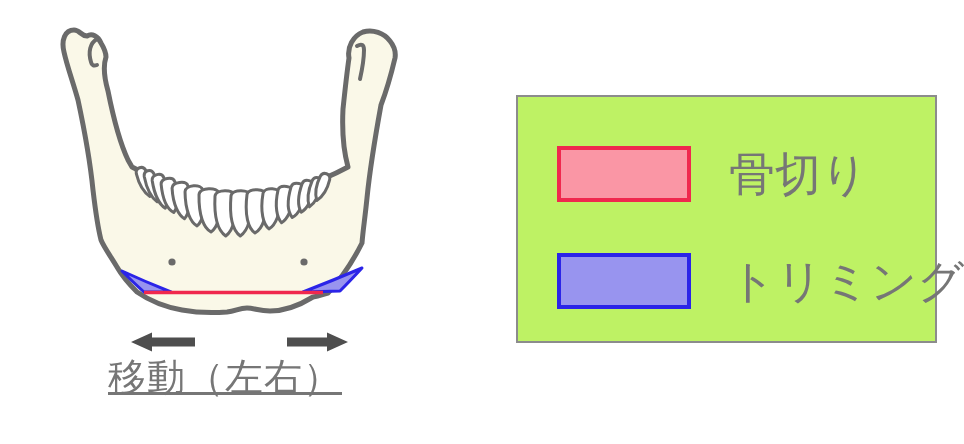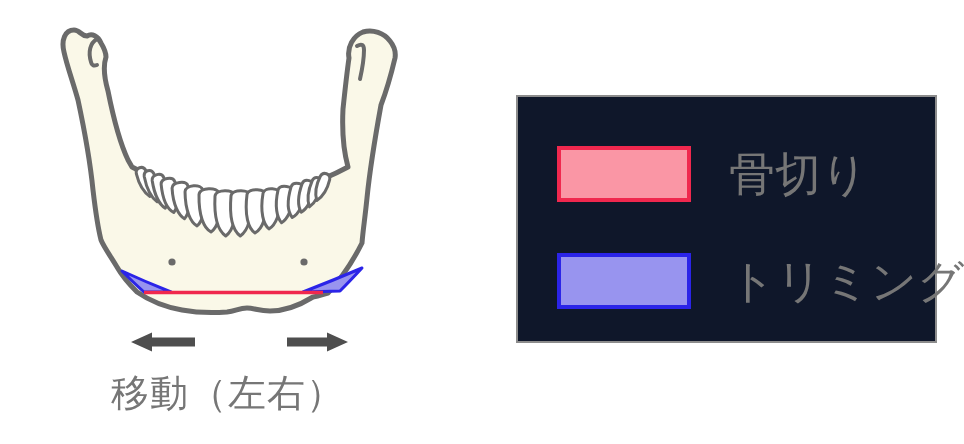--- a/index.html
+++ b/index.html
@@ -6,34 +6,34 @@
   .stage{
     position:relative;
     width:964px;height:444px;
     background:#ffffff;
     overflow:hidden;
     font-family:"Liberation Sans","DejaVu Sans",sans-serif;
   }
   .jaw-svg{position:absolute;left:0;top:0;}
   .move-label{
     position:absolute;
-    left:108px;top:368px;width:240px;
-    text-align:center;
+    left:108px;top:352px;width:240px;
     font-size:38px;
     color:#767676;
     letter-spacing:1px;
     white-space:nowrap;
+    text-decoration:underline;
   }
   .legend{
     position:absolute;
     left:516px;top:95px;
     width:421px;height:248px;
     border:2px solid #8c8c8c;
     box-sizing:border-box;
-    background:#0f172a;
+    background:#bef264;
   }
   .legend-row{
     position:absolute;
     left:39px;
     display:flex;align-items:center;gap:38px;
   }
   .legend-row.row-1{top:49px;}
   .legend-row.row-2{top:156px;}
   .swatch{
     width:126px;height:48px;

